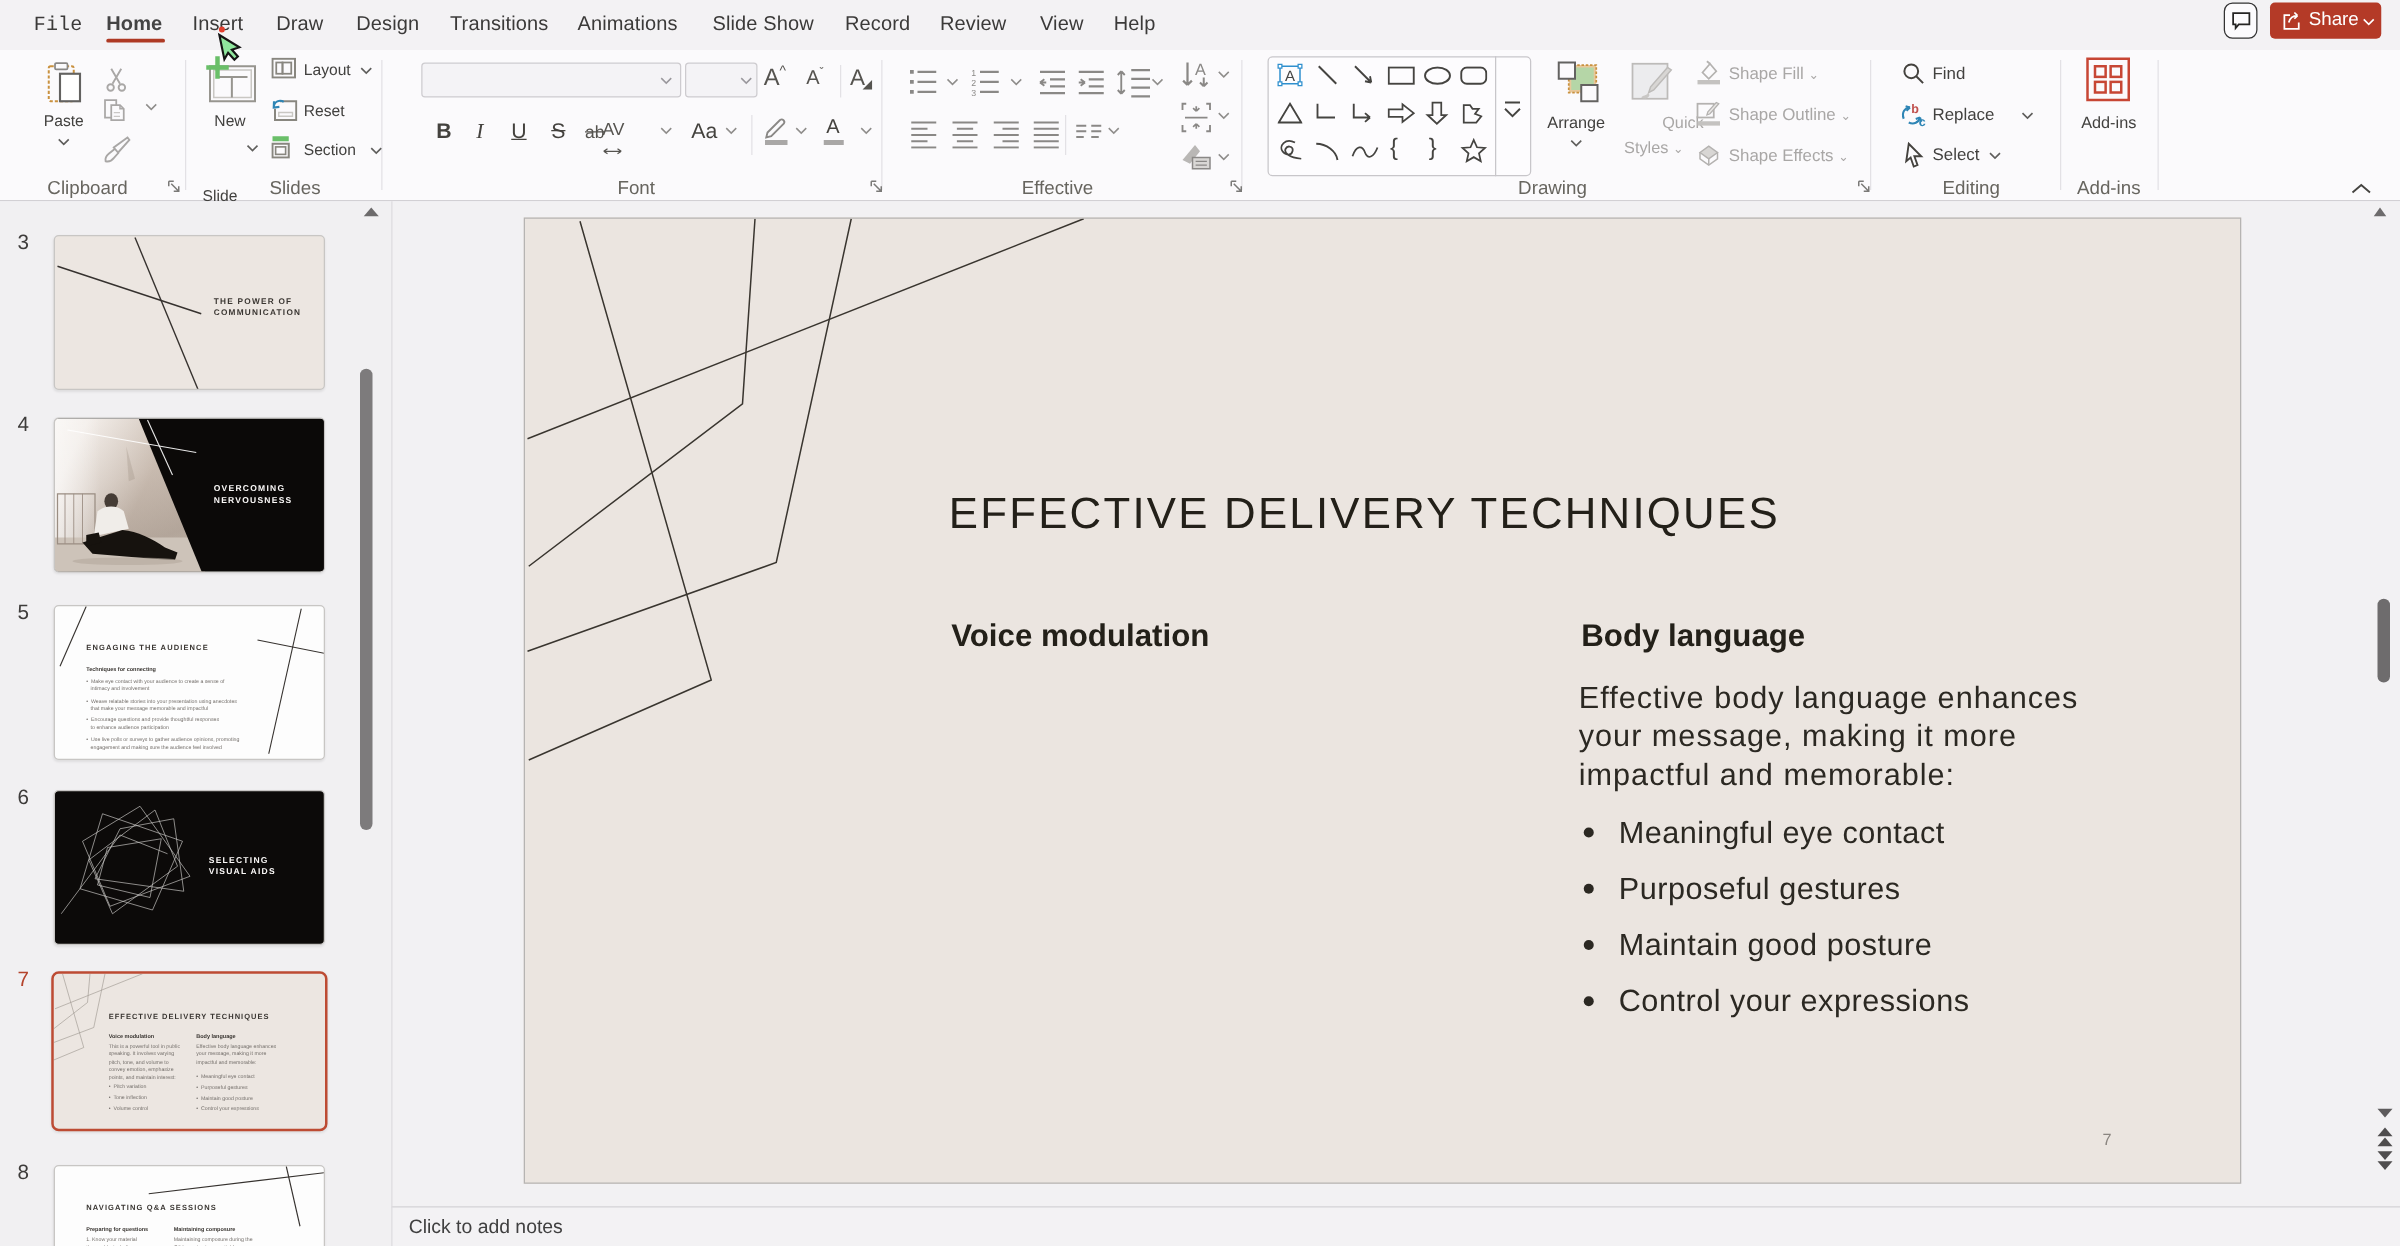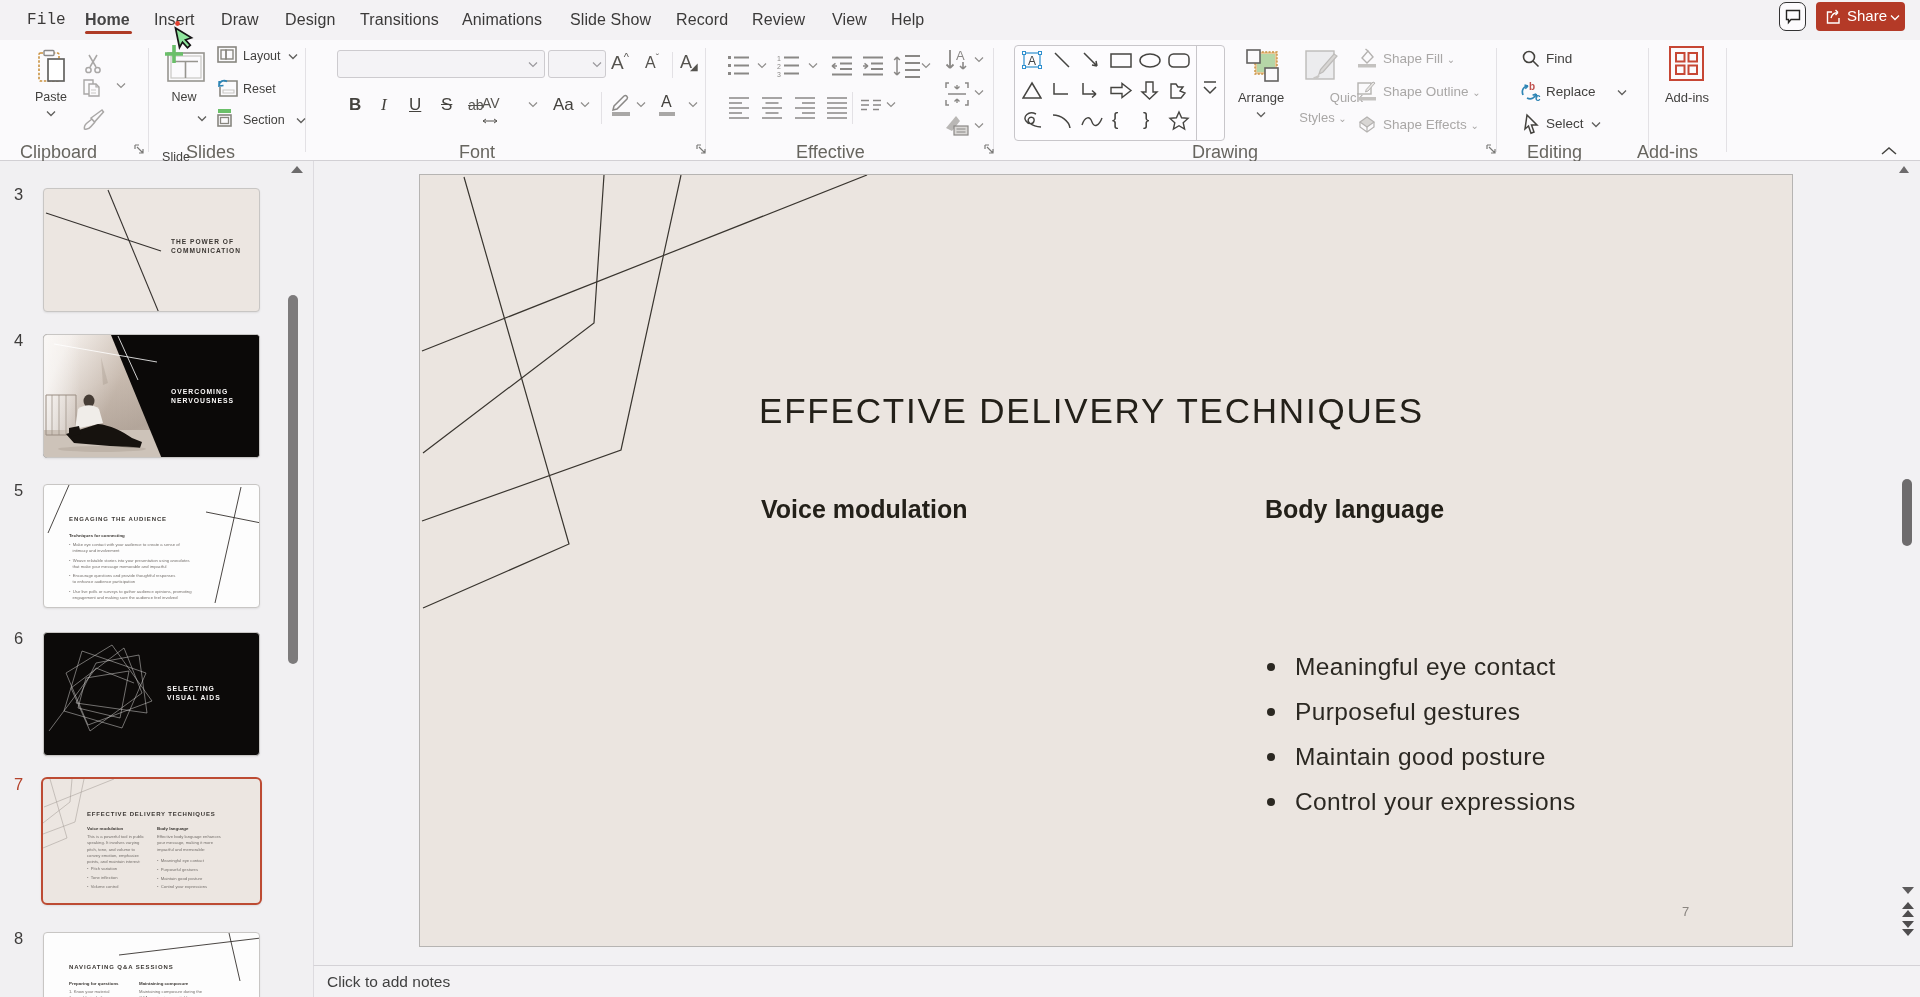--- a/index.html
+++ b/index.html
@@ -11,21 +11,21 @@
   #tabbar { position:absolute; left:0; top:0; width:1920px; height:40px; background:#f3f2f4; }
   .tab { position:absolute; top:0; height:40px; line-height:40px; font-size:16px; color:#3b3a39; letter-spacing:0.1px; }
   .tab.home { font-weight:600; color:#444; }
   .homeline { position:absolute; left:85px; top:31px; width:47px; height:3px; background:#ae3a24; border-radius:2px; }
   #commentbtn { position:absolute; left:1779px; top:2px; width:27px; height:29px; border:1px solid #333; border-radius:7px; background:#fcfbfd; }
   #sharebtn { position:absolute; left:1816px; top:2px; width:89px; height:29px; border-radius:4px; background:#b43a27; color:#fff; font-size:15px; }
 
   
   #ribbon { position:absolute; left:0; top:40px; width:1920px; height:121px; background:#fbfafc; border-bottom:1px solid #d2d0d4; }
   .rsep { position:absolute; top:8px; width:1px; height:104px; background:#e3e1e5; }
-  .glabel { position:absolute; top:102px; font-size:18px; color:#67655f; text-align:left; }
+  .glabel { position:absolute; top:102px; font-size:15px; color:#67655f; text-align:center; }
   .launcher { position:absolute; top:104px; width:10px; height:10px; }
   .rbtntext { font-size:12.5px; color:#42413f; }
   .graytxt { color:#a9a7a6; }
   .dot { display:inline-block; width:7px; height:7px; border-radius:50%; background:#2b2822; vertical-align:middle; margin-top:-3px; }
 
   
   #sidebar { position:absolute; left:0; top:161px; width:313px; height:836px; background:#f1f0f2; }
   .thumbnum { position:absolute; left:14px; font-size:16.5px; color:#3e3c3b; }
   .thumb { position:absolute; left:43px; width:217px; height:124px; background:#fff; border-radius:4px; border:1px solid #c8c6c4; box-shadow:0 1px 2px rgba(0,0,0,0.08); overflow:hidden; }
 
@@ -540,20 +540,21 @@
         <path d="M184 0 L174 148 L3 278"></path>
         <path d="M261 0 L201 275 L2 346"></path>
         <path d="M447 0 L2 176"></path>
       </g>
     </svg>
     <div class="abs" style="left:339px;top:216px;font-size:35px;letter-spacing:1.8px;color:#232019;">EFFECTIVE DELIVERY TECHNIQUES</div>
 
     <div class="abs" style="left:341px;top:320px;font-size:25px;font-weight:700;color:#232019;">Voice modulation</div>
 
     <div class="abs" style="left:845px;top:320px;font-size:25px;font-weight:700;color:#232019;">Body language</div>
+    <div class="abs" style="left:843px;top:369px;font-size:24.5px;letter-spacing:0.8px;line-height:30.8px;color:#2b2822;">Effective body language enhances<br>your message, making it more<br>impactful and memorable:</div>
     <div class="abs" style="left:847px;top:469px;font-size:24.5px;letter-spacing:0.4px;line-height:45px;color:#2b2822;"><i class="dot" style="width:8px;height:8px;"></i><span style="margin-left:20px;">Meaningful eye contact</span><br><i class="dot" style="width:8px;height:8px;"></i><span style="margin-left:20px;">Purposeful gestures</span><br><i class="dot" style="width:8px;height:8px;"></i><span style="margin-left:20px;">Maintain good posture</span><br><i class="dot" style="width:8px;height:8px;"></i><span style="margin-left:20px;">Control your expressions</span></div>
 
     <div class="abs" style="left:1262px;top:729px;font-size:13px;color:#8a8580;">7</div>
   </div>
 
   <svg class="abs" style="left:1584px;top:4px;" width="12" height="10">
       <path d="M6 1 L11 8 H1 Z" fill="#6d6b6c"></path>
     </svg>
   <div class="abs" style="left:1588px;top:318px;width:10px;height:67px;background:#6e6c6d;border-radius:5px;"></div>
   <svg class="abs" style="left:1587px;top:724px;" width="14" height="11">

